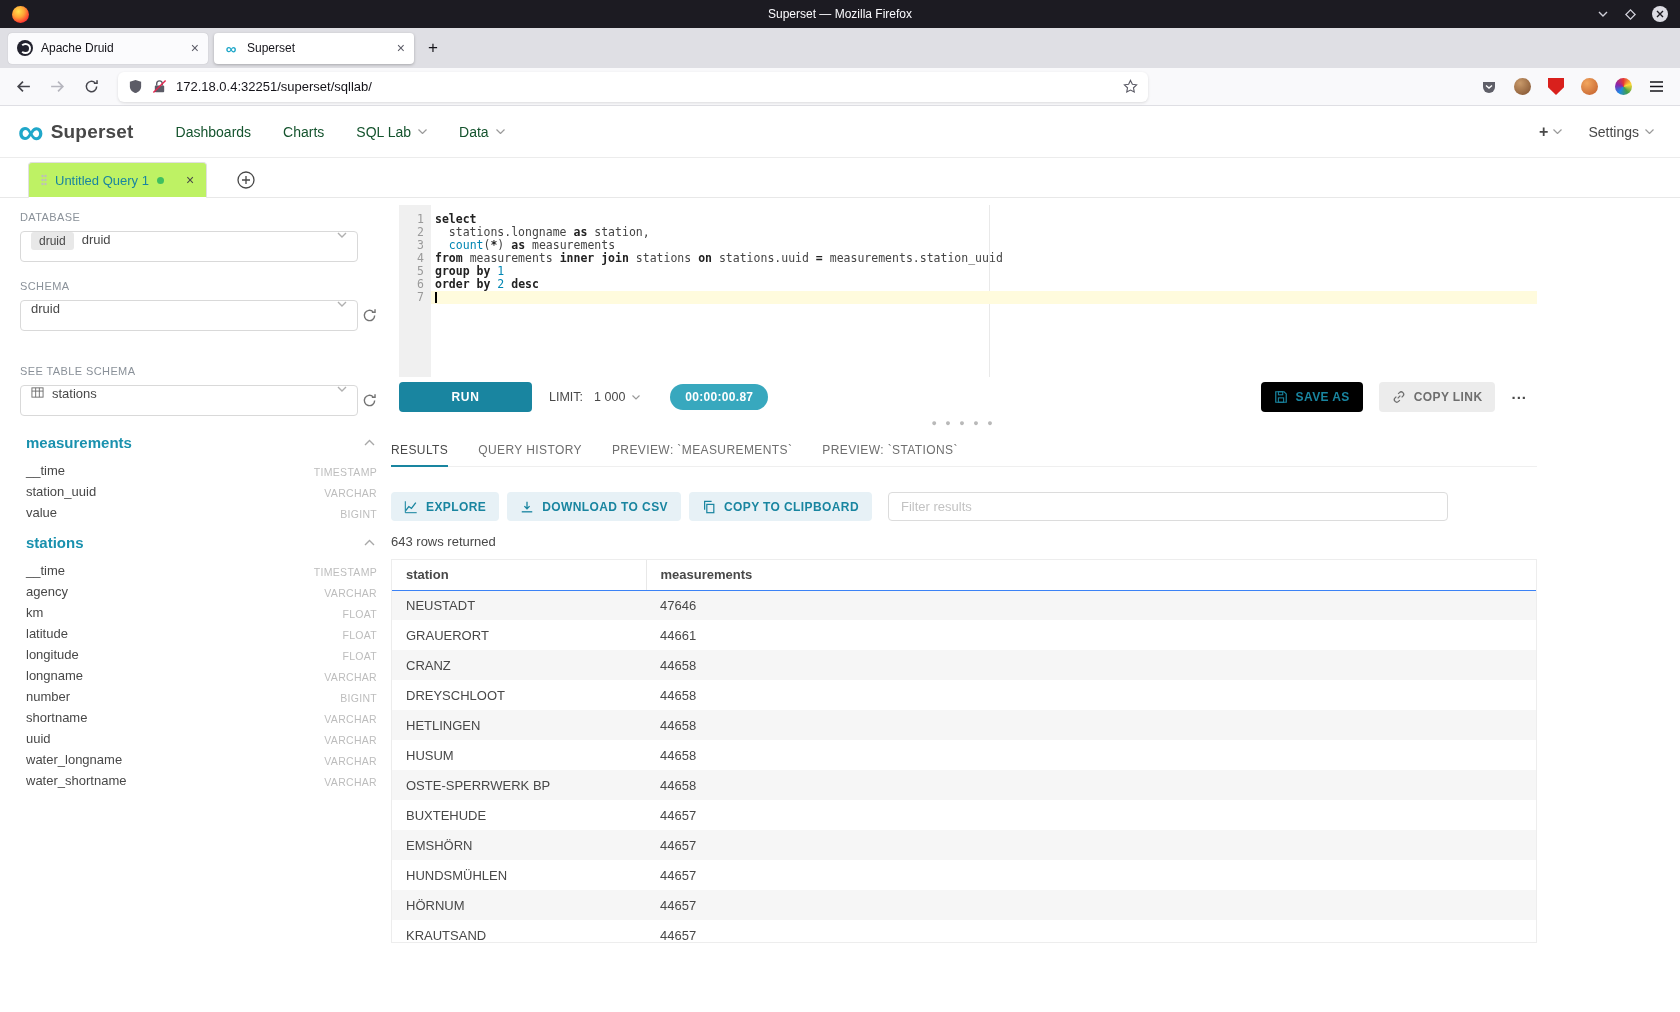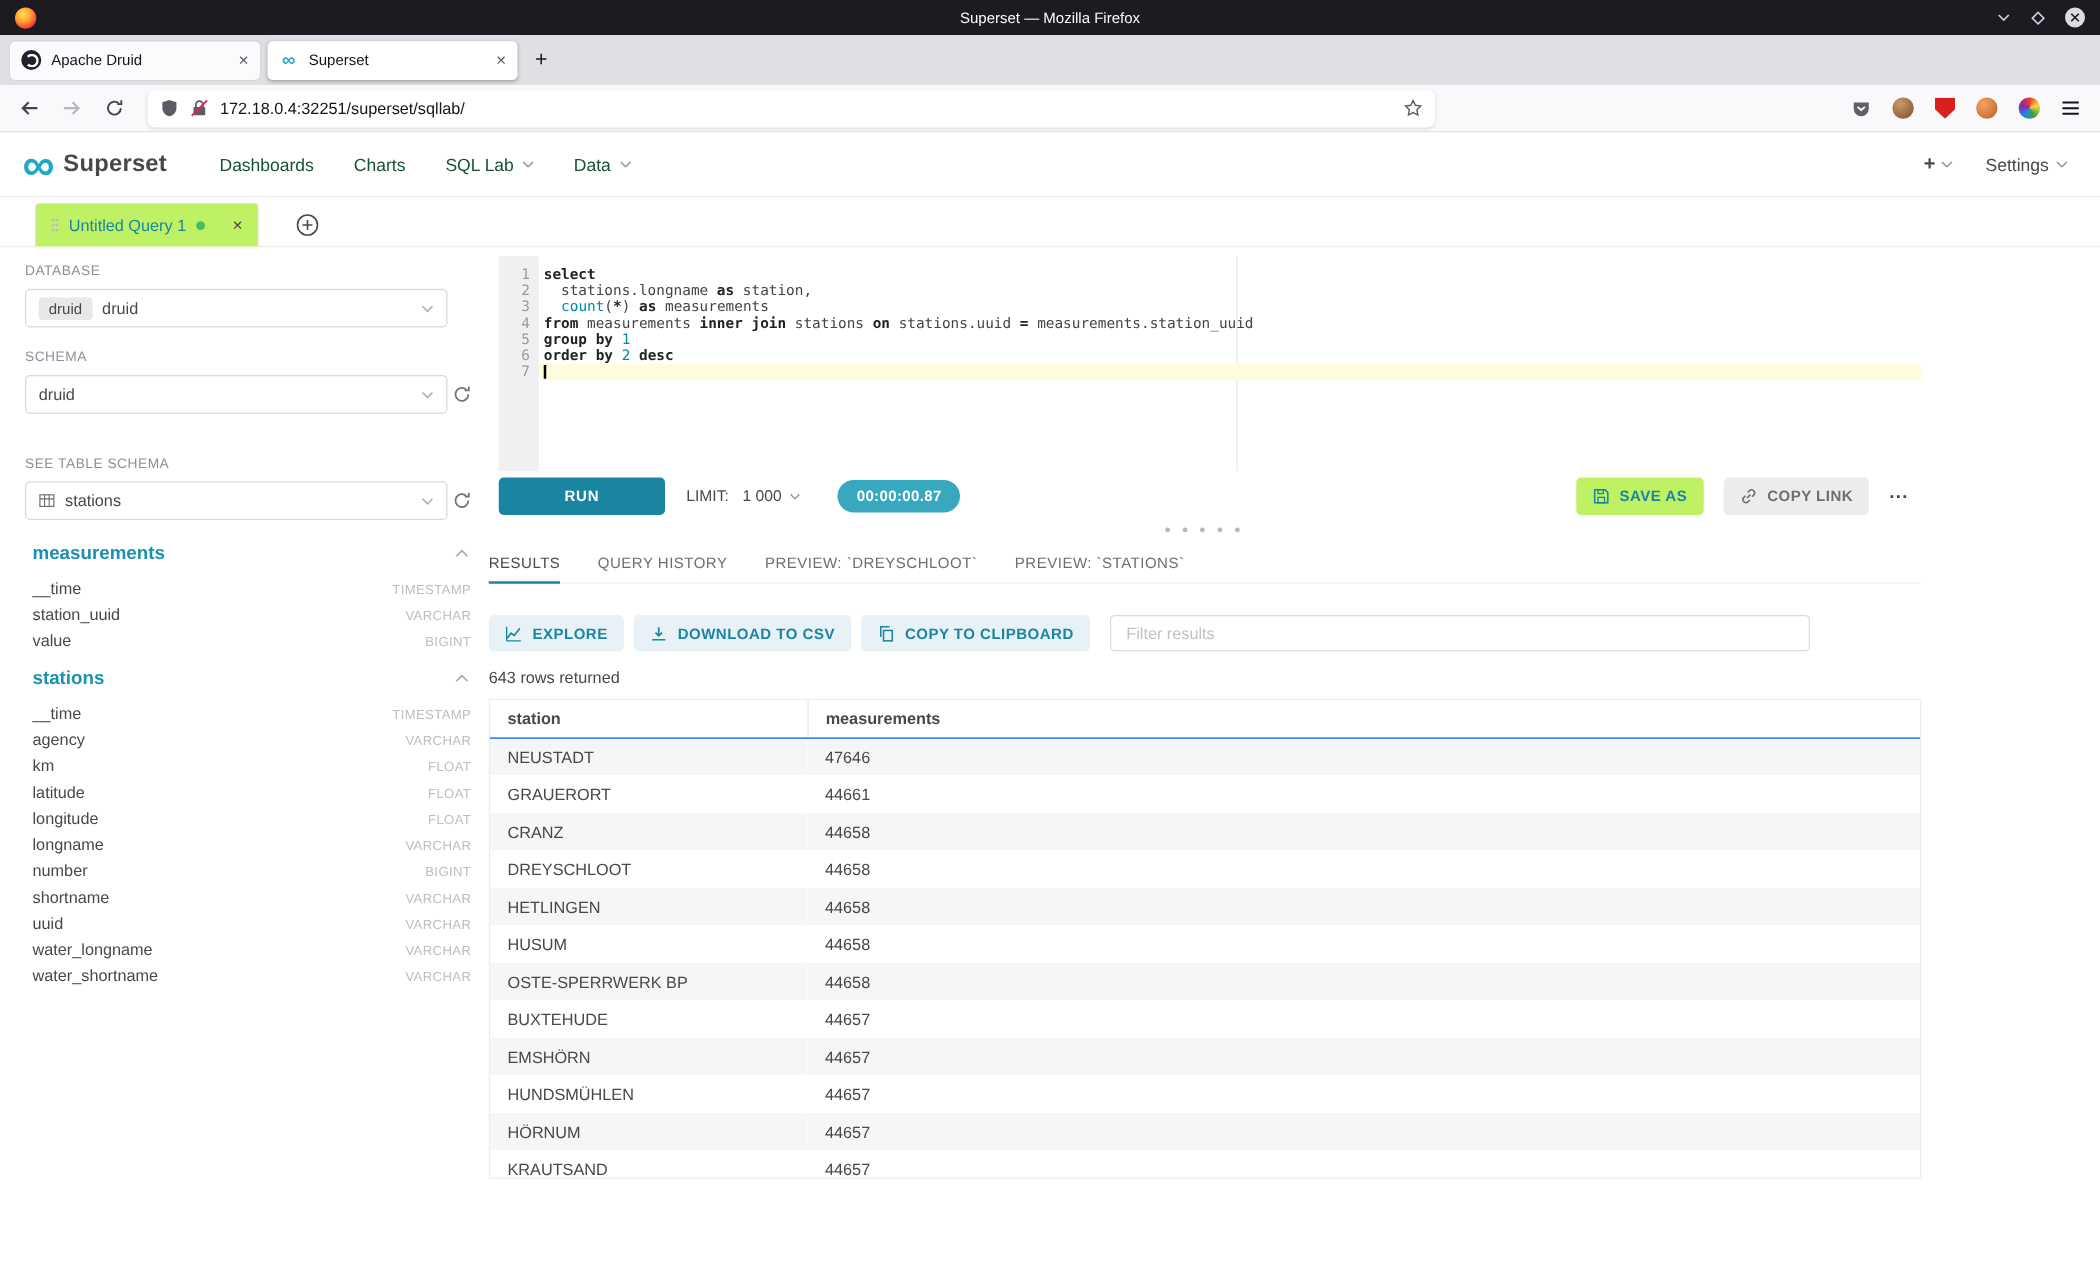--- a/index.html
+++ b/index.html
@@ -61,21 +61,21 @@
 
   
   .content { flex:1; display:flex; background:#fff; min-height:0; }
   .sidebar { width:390px; padding:13px 13px 0 20px; flex:0 0 auto; }
   .main { width:1147px; flex:0 0 auto; padding-top:7px; display:flex; flex-direction:column; }
 
   
   .fieldlabel { font-size:11px; color:#8a9199; letter-spacing:.4px; margin-bottom:8px; }
   .selrow { display:flex; align-items:center; margin-bottom:18px; }
   .selrow.wide-gap { margin-bottom:34px; }
-  .select { width:338px; height:31px; border:1px solid #d9d9d9; border-radius:4px; background:#fff; display:flex; align-items:center; padding:0 10px; gap:8px; font-size:13px; color:#484848; }
+  .select { width:338px; height:31px; border:1px solid #d9d9d9; border-radius:4px; background:#fff; display:flex; align-items:flex-start; padding:0 10px; gap:8px; font-size:13px; color:#484848; }
   .select .chev { margin-left:auto; display:flex; }
   .badge { background:#e8e8e8; border-radius:3px; padding:2px 8px; font-size:12px; color:#484848; }
   .refresh { margin-left:auto; display:flex; }
   .schema-section { margin-bottom:14px; }
   .schema-head { display:flex; align-items:center; margin:12px 0 6px 6px; }
   .schema-title { color:#1a91ae; font-size:15px; font-weight:bold; }
   .schema-chevron { margin-left:auto; display:flex; padding-right:2px; }
   .col-row { display:flex; align-items:flex-end; height:21px; padding-left:6px; }
   .col-name { font-size:13px; color:#484848; }
   .col-type { margin-left:auto; font-size:10.5px; color:#bdbdbd; letter-spacing:.3px; }
@@ -93,21 +93,21 @@
   .cursor { display:inline-block; width:2px; height:11px; background:#000; vertical-align:middle; }
 
   
   .toolbar { margin:5px 0 0 9px; width:1138px; display:flex; align-items:center; }
   .run-btn { width:133px; height:30px; background:#1985a0; color:#fff; font-weight:bold; font-size:12px; letter-spacing:.6px; border:none; border-radius:4px; font-family:inherit; }
   .limit { margin-left:17px; display:flex; align-items:center; gap:5px; font-size:12.5px; color:#484848; }
   .limit-select { display:flex; align-items:center; gap:7px; padding:4px 6px; }
   .timer { margin-left:24px; height:26px; border-radius:13px; background:#38a8be; color:#fff; font-size:12px; font-weight:bold; display:flex; align-items:center; padding:0 15px; letter-spacing:.3px; }
   .toolbar-right { margin-left:auto; display:flex; align-items:center; gap:16px; }
   .tb-btn { height:30px; display:flex; align-items:center; gap:8px; padding:0 13px; border:none; border-radius:4px; font-size:12px; font-weight:bold; letter-spacing:.4px; font-family:inherit; }
-  .saveas { background:#bef264; color:#1985a0; }
+  .saveas { background:#000000; color:#1985a0; }
   .copylink { background:#ececec; color:#6e6e6e; }
   .morebtn { background:none; border:none; font-size:15px; font-weight:bold; color:#484848; letter-spacing:1px; padding:0 10px 8px 0; font-family:inherit; }
 
   
   .divider { height:22px; display:flex; align-items:center; justify-content:center; }
   .divider-dots { color:#b9b9b9; font-size:9px; letter-spacing:3px; line-height:6px; }
 
   
   .rtabs { margin-left:1px; display:flex; gap:30px; border-bottom:1px solid #efefef; height:33px; flex:0 0 auto; }
   .rtab { font-size:12px; color:#6e6e6e; letter-spacing:.4px; display:flex; align-items:center; position:relative; height:100%; }
@@ -484,21 +484,21 @@
         </div>
       </div>
 
       <div class="divider">
         <span class="divider-dots">● ● ● ● ●</span>
       </div>
 
       <div class="rtabs">
         <div class="rtab active">RESULTS</div>
         <div class="rtab">QUERY HISTORY</div>
-        <div class="rtab">PREVIEW: `DREYSCHLOOT`</div>
+        <div class="rtab">PREVIEW: `MEASUREMENTS`</div>
         <div class="rtab">PREVIEW: `STATIONS`</div>
       </div>
 
       <div class="ractions">
         <button class="rbtn">
           <svg width="14" height="14" viewBox="0 0 16 16">
               <path d="M1.5 14.5V1.5" stroke="#1985a0" stroke-width="1.2"></path>
               <path d="M1.5 14.5h13" stroke="#1985a0" stroke-width="1.2"></path>
               <path d="M2 12l3.5-4.5 3 2L13.5 3" fill="none" stroke="#1985a0" stroke-width="1.5"></path>
             </svg>

